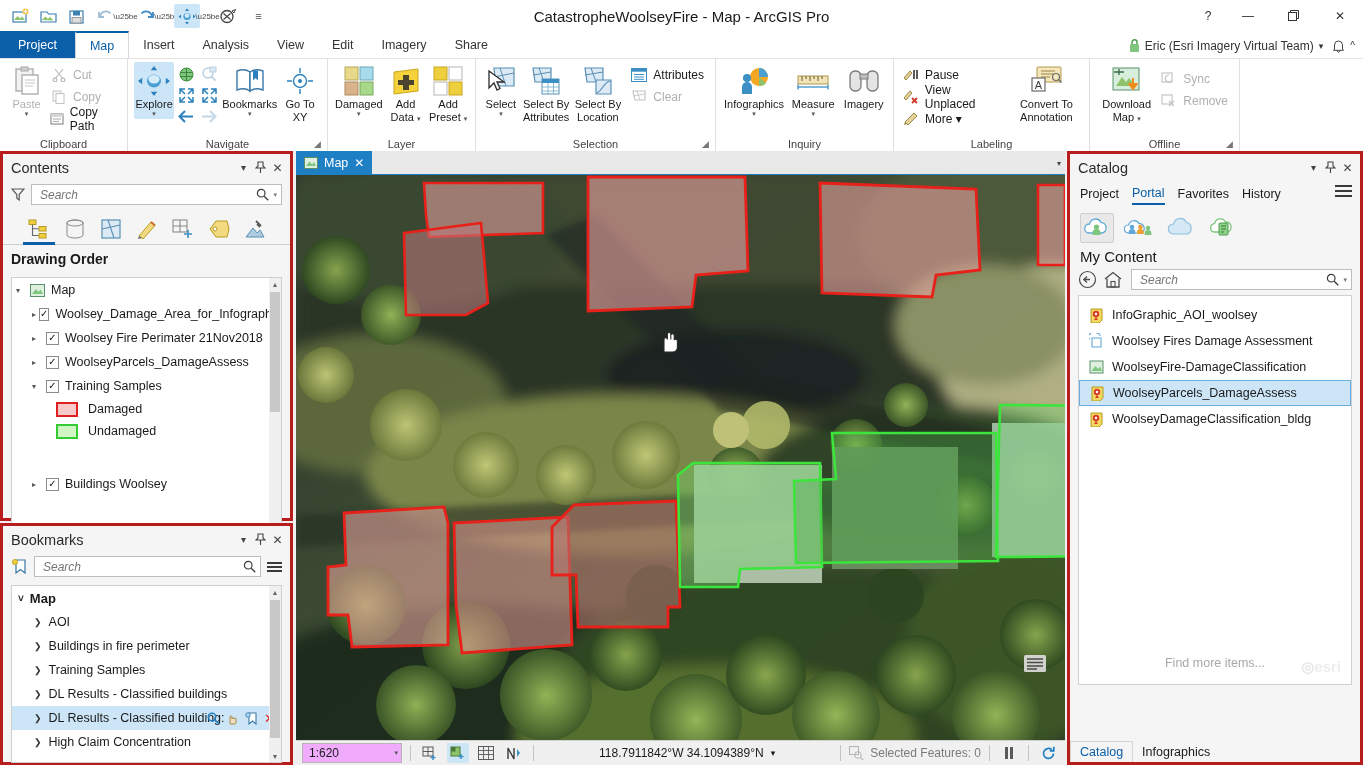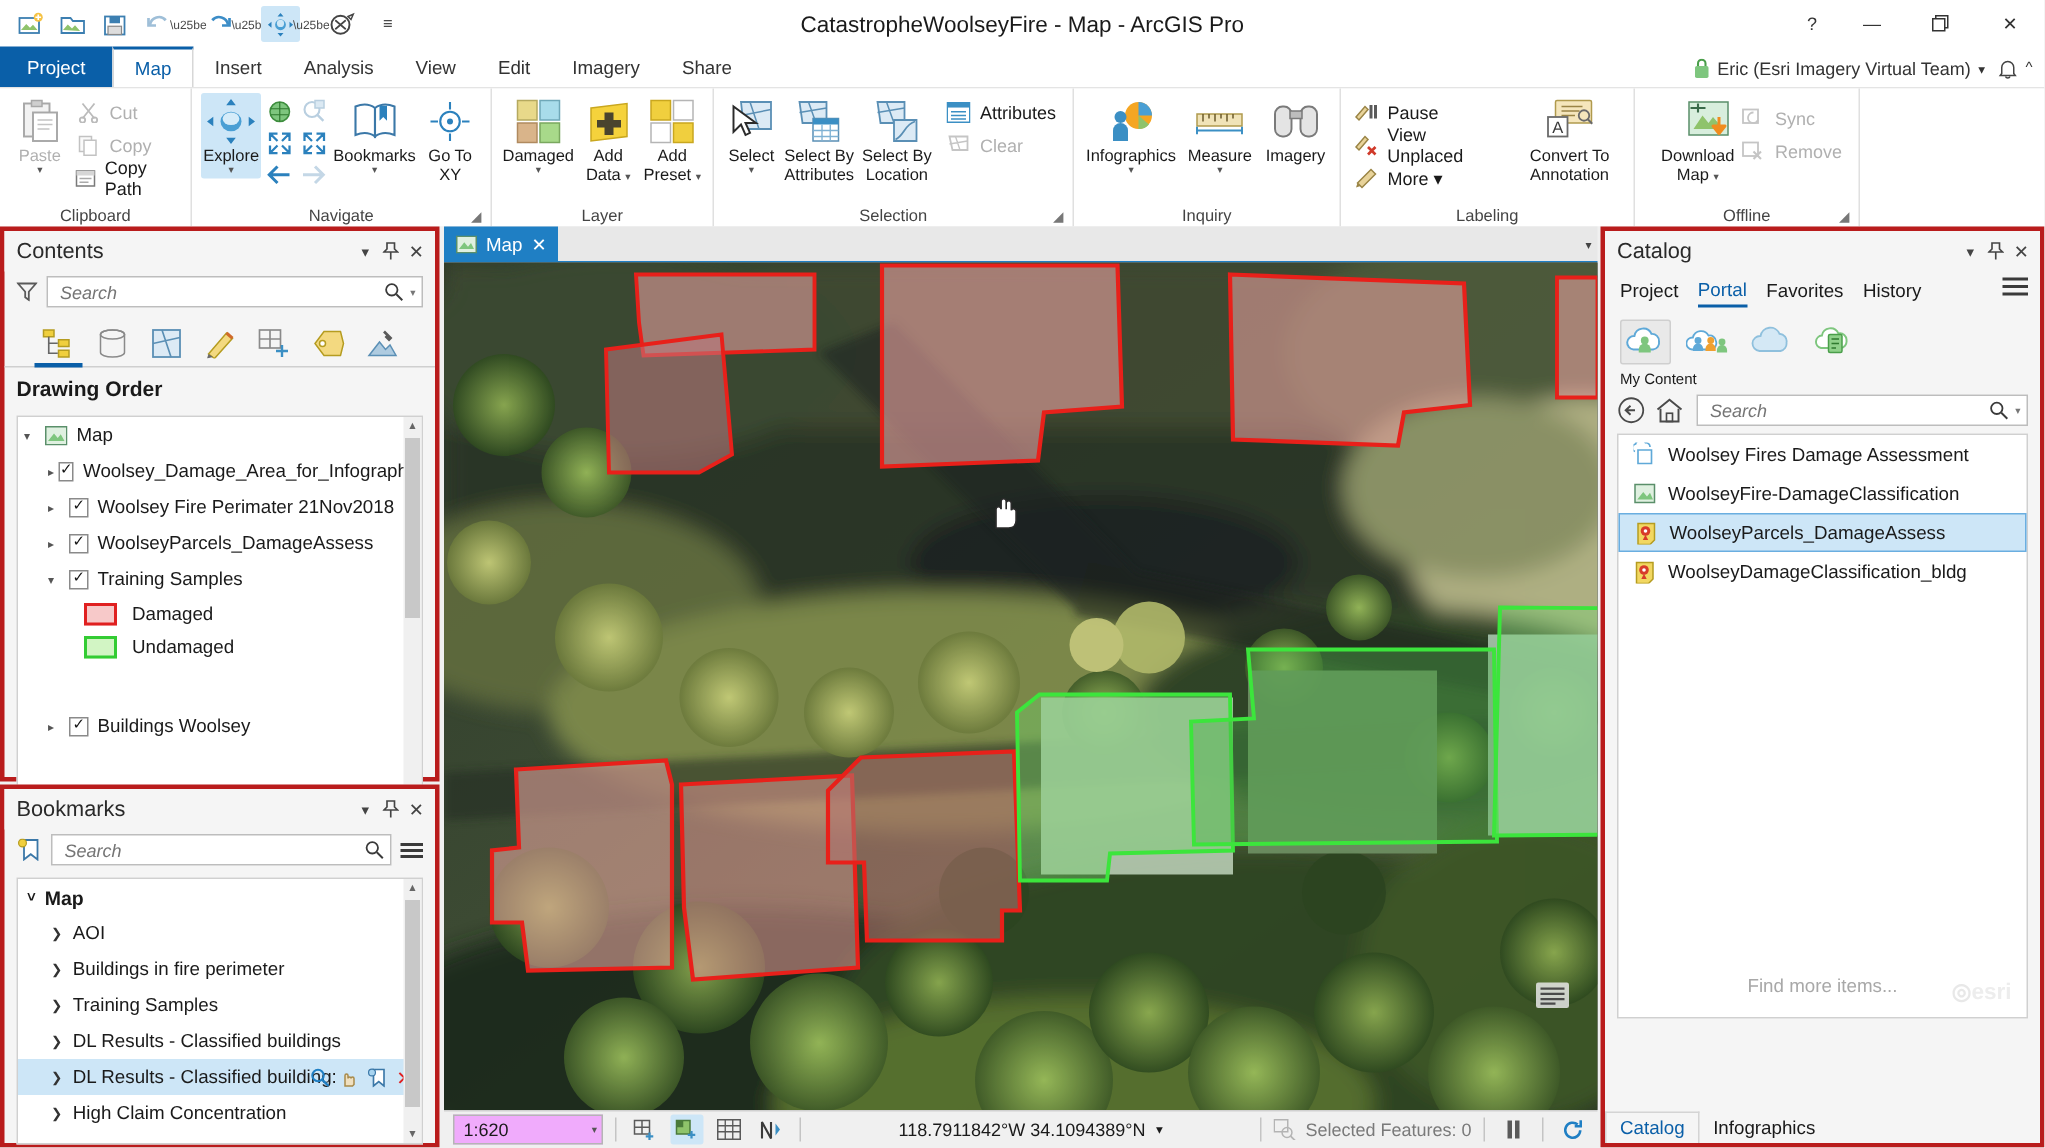--- a/index.html
+++ b/index.html
@@ -183,21 +183,21 @@
   
   #catalog { left: 1067px; top: 0; width: 296px; height: 614px; }
   .ctabs { display: flex; align-items: center; gap: 13px; padding: 5px 8px 2px 10px; font-size: 12.5px; position: relative; }
   .ctab { padding-bottom: 3px; color: #1a1a1a; }
   .ctab.active { color: #0a5fa8; border-bottom: 2px solid #0a5fa8; }
   .hamburger { position: absolute; right: 8px; top: 4px; display:flex; flex-direction:column; gap:3px; }
   .hamburger i { display:block; width: 17px; height: 2px; background: #3a3a3a; }
   .cportal { display: flex; align-items: center; gap: 8px; padding: 6px 10px 2px 10px; }
   .cportal .pbtn { width: 34px; height: 30px; display:flex; align-items:center; justify-content:center; border-radius: 2px; }
   .cportal .pbtn.sel { background: #e9e9e9; border: 1px solid #cfcfcf; }
-  .mycontent { font-size: 10px; padding: 3px 10px 2px 10px; }
+  .mycontent { font-size: 15px; padding: 3px 10px 2px 10px; }
   .cnav { display: flex; align-items: center; gap: 6px; padding: 2px 8px 5px 8px; }
   .clist { background: #fff; border: 1px solid #d0d0d0; margin: 0 8px; height: 390px; position: relative; }
   .citem { display: flex; align-items: center; height: 26px; padding-left: 10px; font-size: 12.5px; gap: 8px; }
   .citem.sel { background: #cde6f7; border: 1px solid #6aaee0; }
   .findmore { position: absolute; left: 0; right: 0; bottom: 14px; text-align: center; color: #a8a8a8; font-size: 12.5px; }
   .esri-wm { position: absolute; right: 10px; bottom: 8px; color: #e2e2e2; font-size: 15px; font-weight: bold; }
   .cbottom { position: absolute; left: 0; bottom: 0; width: 100%; height: 23px; display: flex; align-items: flex-end; gap: 0; }
   .cbtab { padding: 3px 9px; font-size: 12.5px; }
   .cbtab.active { color: #0a5fa8; background: #f5f5f5; border-top: 1px solid #d4d4d4; border-left: 1px solid #d4d4d4; border-right: 1px solid #d4d4d4; }
 
@@ -627,21 +627,21 @@
             </svg>
           </div>
           <div class="lbl">Convert To<br>Annotation</div>
         </div>
       </div>
       <div class="rgroup-label">Labeling</div>
     </div>
 
     <div class="rgroup" style="width:150px;">
       <div class="rgroup-body">
-        <div class="bigbtn wide" style="width:64px;align-items:flex-end;">
+        <div class="bigbtn wide" style="width:64px;">
           <div class="ic">
             <svg width="32" height="30" viewBox="0 0 32 30">
               <rect x="2" y="2" width="26" height="22" fill="#d8eedd" stroke="#5a8f6a"></rect>
               <path d="M5 20l6-9 4 5 3-4 7 8z" fill="#8fc36b"></path>
               <path d="M3 6h10M8 3v6" stroke="#3a6a4a" stroke-width="1.4"></path>
               <path d="M22 12v9M18 18l4 5 4-5z" fill="#f08c1e" stroke="#f08c1e" stroke-width="2" stroke-linejoin="round"></path>
             </svg>
           </div>
           <div class="lbl">Download<br>Map <span class="caretdown" style="display:inline;">▾</span></div>
         </div>
@@ -1179,20 +1179,31 @@
             <svg width="13" height="13" viewBox="0 0 13 13">
                 <circle cx="5.2" cy="5.2" r="3.8" fill="none" stroke="#3a3a3a" stroke-width="1.2"></circle>
                 <path d="M8.2 8.2l4 4" stroke="#3a3a3a" stroke-width="1.3"></path>
               </svg>
           </span>
           <span style="font-size:7px;color:#777;margin-left:4px;">▾</span>
         </div>
       </div>
 
       <div class="clist">
+        <div class="citem" style="margin-top:6px;">
+          <span>
+            <svg width="15" height="16" viewBox="0 0 15 16">
+                <path d="M2 2h11v11l-3 3H2z" fill="#f2d761" stroke="#b59c20"></path>
+                <circle cx="7" cy="7" r="3.2" fill="#d83b2a"></circle>
+                <path d="M7 9.5l1.8 3.5H5.2z" fill="#d83b2a"></path>
+                <circle cx="7" cy="7" r="1.2" fill="#fff"></circle>
+              </svg>
+          </span>
+          <span>InfoGraphic_AOI_woolsey</span>
+        </div>
         <div class="citem">
           <span>
             <svg width="15" height="16" viewBox="0 0 15 16">
                 <path d="M3 5h9v9H3z" fill="#fff" stroke="#5fa9d8" stroke-width="1.1"></path>
                 <path d="M1 6a2.6 2.6 0 0 1 0.4-5 3.6 3.6 0 0 1 6.6-0.8A2.7 2.7 0 0 1 11 3" fill="none" stroke="#5fa9d8" stroke-width="1.1"></path>
               </svg>
           </span>
           <span>Woolsey Fires Damage Assessment</span>
         </div>
         <div class="citem">

